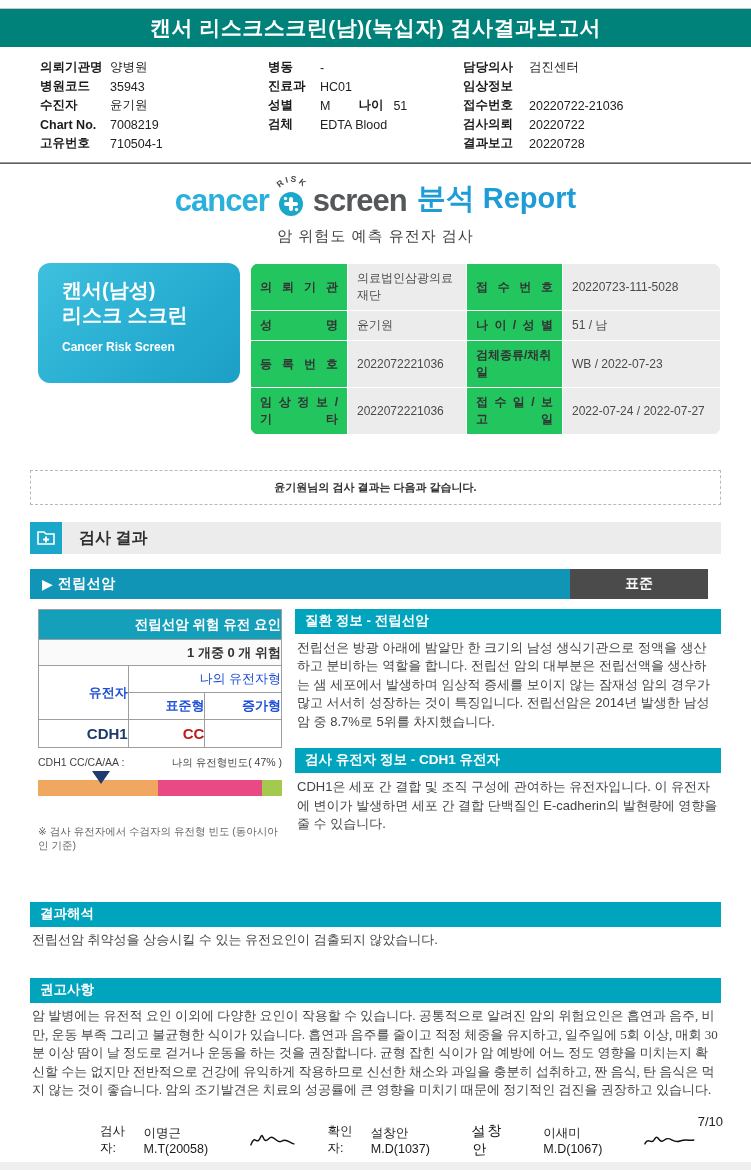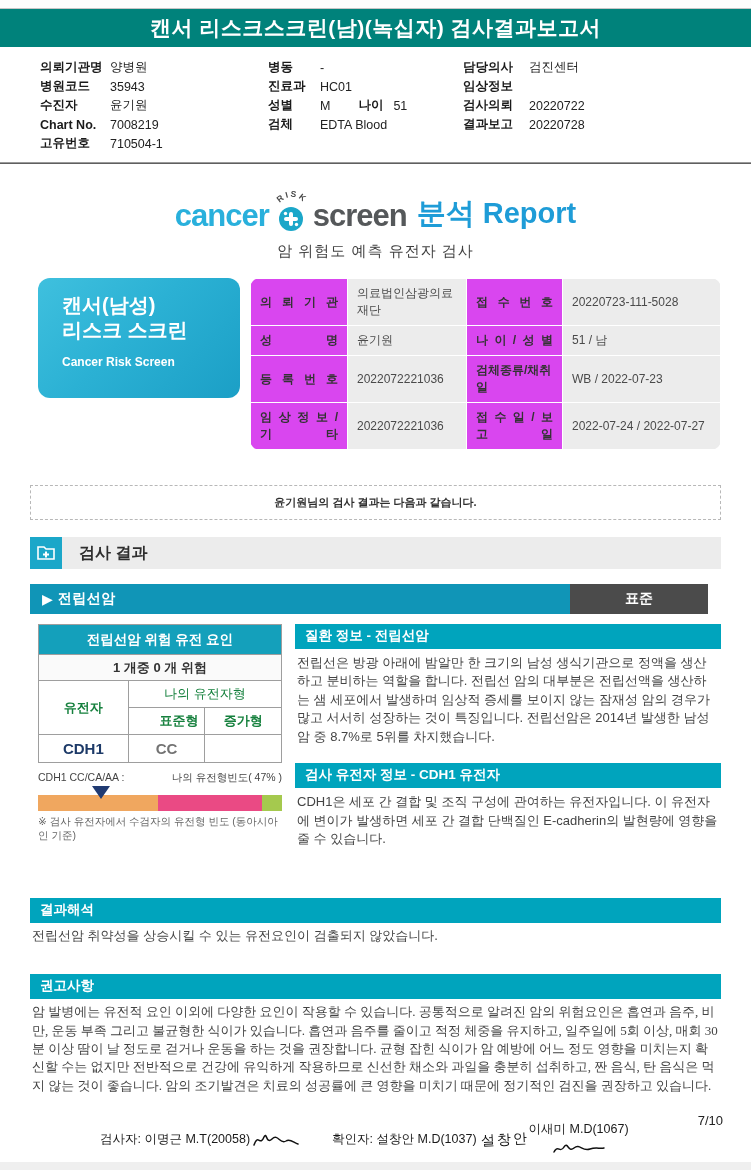--- a/index.html
+++ b/index.html
@@ -23,38 +23,38 @@
   .pi-col3 { flex:1; }
   .pi-row { display:flex; height:19px; align-items:center; font-size:12.5px; }
   .pi-label { font-weight:bold; color:#1a1a1a; }
   .pi-col1 .pi-label { width:70px; }
   .pi-col2 .pi-label { width:52px; }
   .pi-col3 .pi-label { width:66px; }
   .pi-value { color:#222; }
   .pi-inline-label { font-weight:bold; color:#1a1a1a; margin:0 10px 0 28px; }
   .divider { height:2px; background:#5f5f5f; border-top:1px solid #9a9a9a; margin-top:3px; }
   
-  .logo-row { margin-top:26px; display:flex; justify-content:center; align-items:flex-end; gap:0; }
+  .logo-row { margin-top:11px; display:flex; justify-content:center; align-items:flex-end; gap:0; }
   .logo-cancer { font-size:31px; font-weight:bold; color:#29b0dc; letter-spacing:-1px; }
   .logo-icon-wrap { position:relative; width:44px; height:44px; }
   .logo-screen { font-size:31px; font-weight:bold; color:#55585a; letter-spacing:-1px; }
   .logo-analysis { font-size:29px; font-weight:bold; color:#1e9cd7; margin-left:10px; }
   .logo-subtitle { text-align:center; font-size:15px; color:#3f3f3f; margin-top:8px; letter-spacing:1px; }
   
   .card-section { display:flex; margin:17px 30px 0 38px; gap:10px; }
   .card {
     width:202px; height:120px; border-radius:12px; color:#fff; padding:15px 24px;
     background:linear-gradient(135deg,#3fc0de 0%,#2bb1d4 45%,#1b9fc6 100%);
   }
   .card-title { font-size:20px; font-weight:bold; line-height:1.25; }
   .card-sub { font-size:12px; font-weight:bold; margin-top:12px; }
   .summary-table { flex:1; border-radius:10px; overflow:hidden; }
   .summary-table table { width:100%; height:100%; border-collapse:separate; border-spacing:1px; background:#fff; }
   .summary-table td { font-size:12px; padding:6px 9px; vertical-align:middle; }
-  .st-label { background:#d946ef; color:#333; font-weight:bold; text-align:justify; text-align-last:justify; }
+  .st-label { background:#22c55e; color:#333; font-weight:bold; text-align:justify; text-align-last:justify; }
   .st-value { background:#ececec; color:#4a4a4a; }
   .st-l1 { width:96px; } .st-v1 { width:118px; } .st-l2 { width:95px; }
   
   .notice {
     margin:35px 30px 0; border:1px dashed #b8b8b8; padding:9px; text-align:center;
     font-size:11px; color:#2e2e2e; font-weight:bold;
   }
   .section-header { margin:17px 30px 0; background:#ececec; height:32px; display:flex; align-items:center; }
   .section-icon {
     width:32px; height:32px; background:#1ba7c9; display:flex; align-items:center; justify-content:center;
@@ -68,37 +68,37 @@
   }
   .cancer-status {
     width:138px; background:#4b4b4b; color:#fff; font-size:14px; font-weight:bold;
     display:flex; align-items:center; justify-content:center;
   }
   .cancer-row .spacer { width:13px; }
   
   .detail { display:flex; margin:10px 30px 0 38px; gap:13px; }
   .detail-left { width:244px; }
   .risk-table { width:100%; border-collapse:collapse; }
-  .risk-table th, .risk-table td { border:1px solid #9e9e9e; text-align:center; }
+  .risk-table th, .risk-table td { border:1px solid #9e9e9e; text-align:right; }
   .rt-header { background:#14a0bb; color:#fff; font-size:13.5px; font-weight:bold; height:30px; }
   .rt-summary { background:#fafafa; font-size:13px; font-weight:bold; color:#333; height:26px; }
-  .rt-cell { font-size:13px; color:#15803d; height:27px; background:#fff; }
+  .rt-cell { font-size:13px; color:#1d4ed8; height:27px; background:#fff; }
   .rt-gene-col { width:90px; font-weight:bold; }
   .rt-gene { font-size:15px; font-weight:bold; color:#1d3a68; height:28px; }
-  .rt-genotype { font-size:15px; font-weight:bold; color:#737373; }
+  .rt-genotype { font-size:15px; font-weight:bold; color:#b91c1c; }
   
   .freq-labels { display:flex; justify-content:space-between; font-size:10.5px; color:#444; margin-top:8px; }
   .freq-bar-wrap { position:relative; margin-top:10px; }
   .freq-bar { display:flex; height:16px; width:100%; overflow:hidden; }
   .freq-seg { height:100%; }
   .freq-marker {
     position:absolute; top:-9px; width:0; height:0; transform:translateX(-50%);
     border-left:9px solid transparent; border-right:9px solid transparent; border-top:13px solid #203a72;
   }
-  .freq-note { font-size:10.5px; color:#666; margin-top:4px; }
+  .freq-note { font-size:10.5px; color:#666; margin-top:29px; }
   
   .detail-right { flex:1; }
   .info-bar { background:#00a4bd; color:#fff; font-size:13.5px; font-weight:bold; padding:3px 10px 4px; }
   .info-body { font-size:13px; color:#444; line-height:1.42; padding:5px 2px 0; }
   .info-gap { height:17px; }
   
   .tsection { margin:0 30px; }
   .tsection .info-body { padding:4px 2px 0; }
   .mt-result { margin-top:49px; }
   .mt-reco { margin-top:29px;font-family:Liberation Serif, serif; }
@@ -164,20 +164,24 @@
         </div>
     </div>
     <div class="pi-col pi-col3">
       <div class="pi-row">
           <span class="pi-label">담당의사</span>
           <span class="pi-value">검진센터</span>
         </div>
       <div class="pi-row">
           <span class="pi-label">임상정보</span>
           <span class="pi-value"></span>
+        </div>
+      <div class="pi-row">
+          <span class="pi-label">접수번호</span>
+          <span class="pi-value">20220722-21036</span>
         </div>
       <div class="pi-row">
           <span class="pi-label">검사의뢰</span>
           <span class="pi-value">20220722</span>
         </div>
       <div class="pi-row">
           <span class="pi-label">결과보고</span>
           <span class="pi-value">20220728</span>
         </div>
     </div>
@@ -332,21 +336,21 @@
       <span>이명근 M.T(20058)</span>
       <svg width="52" height="22" viewBox="0 0 52 22">
         <path d="M4 16 C8 4 10 18 14 8 C17 2 16 16 22 10 C28 4 30 16 36 12 C40 9 44 14 48 15" fill="none" stroke="#111" stroke-width="1.5" stroke-linecap="round"></path>
       </svg>
     </div>
     <div class="sig-group" style="margin-left:30px;">
       <span>확인자:</span>&nbsp;
       <span>설창안 M.D(1037)</span>
       <span class="hand-sign">설창안</span>
     </div>
-    <div class="sig-group" style="flex-direction:column;">
+    <div class="sig-group" style="margin-left:24px;">
       <span>이새미 M.D(1067)</span>
       <svg width="58" height="20" viewBox="0 0 58 20">
         <path d="M4 14 C8 6 10 16 14 9 C18 3 18 15 24 10 C30 5 32 14 40 11 C46 9 50 11 54 10" fill="none" stroke="#111" stroke-width="1.5" stroke-linecap="round"></path>
       </svg>
     </div>
     <div class="page-num">7/10</div>
   </div>
 
   <div class="bottom-strip"></div>
 </div>

